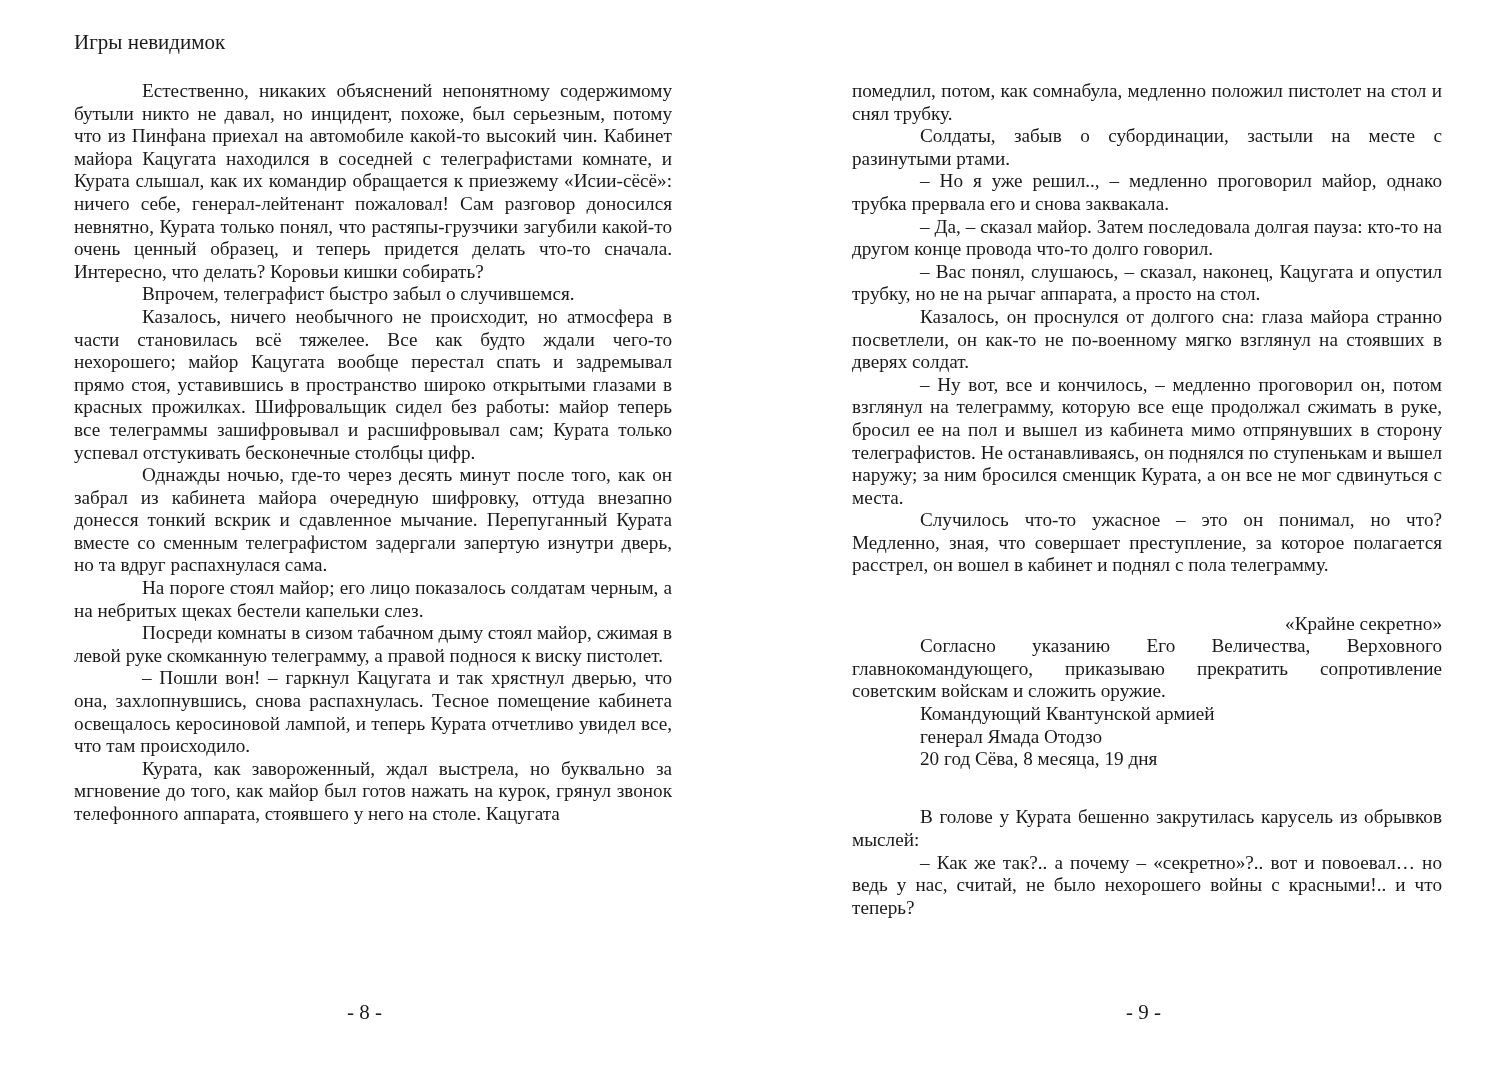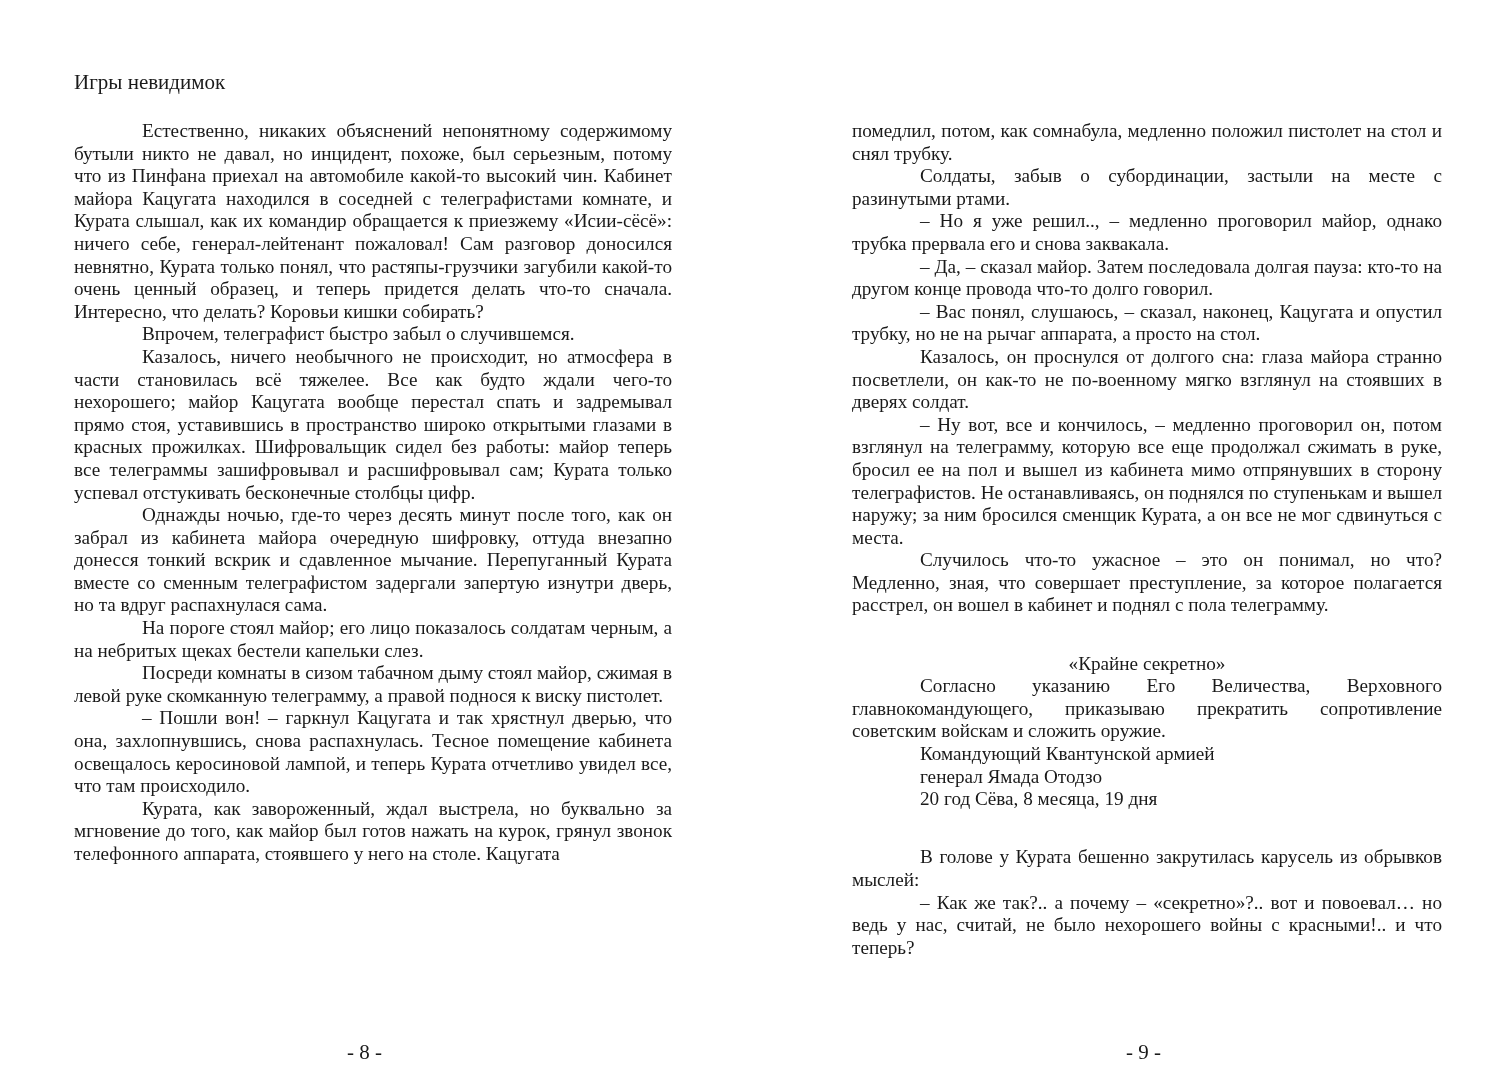--- a/index.html
+++ b/index.html
@@ -1,29 +1,29 @@
 <!DOCTYPE html>
 <html><head>
 <meta charset="utf-8">
 <style>
   html, body { margin:0; padding:0; background:#ffffff; }
   body { width:1498px; height:1080px; position:relative; overflow:hidden;
          font-family:"Liberation Serif", "DejaVu Serif", serif; color:#1a1a1a; }
-  .page { position:absolute; top:0; height:796px;margin-top:40px; }
+  .page { position:absolute; top:0; height:796px; }
   .page.left { left:0; width:749px; }
   .page.right { left:749px; width:749px; }
   .running-head { position:absolute; top:28px; font-size:21px; line-height:28px; }
   .left .running-head { left:74px; }
   .right .running-head { right:72px; text-align:right; }
   .body { position:absolute; top:80px; font-size:19.2px; line-height:22.6px; text-align:justify; hyphens:manual; }
   .left .body { left:74px; width:598px; }
   .right .body { left:103px; width:590px; }
   .body p { margin:0; text-indent:68px; }
   .body p.noindent { text-indent:0; }
-  .body p.right-align { text-align:center; text-indent:0; }
+  .body p.right-align { text-align:right; text-indent:0; }
   .body p.sig { text-indent:0; padding-left:68px; text-align:left; }
   .gap { height:22.6px; }
   .gap-sm { height:13px; }
   .folio { position:absolute; top:1000px; font-size:21px; width:100%; text-align:center; }
   .left .folio { left:-10px; }
   .right .folio { left:20px; }
 </style>
 </head>
 <body>
 

